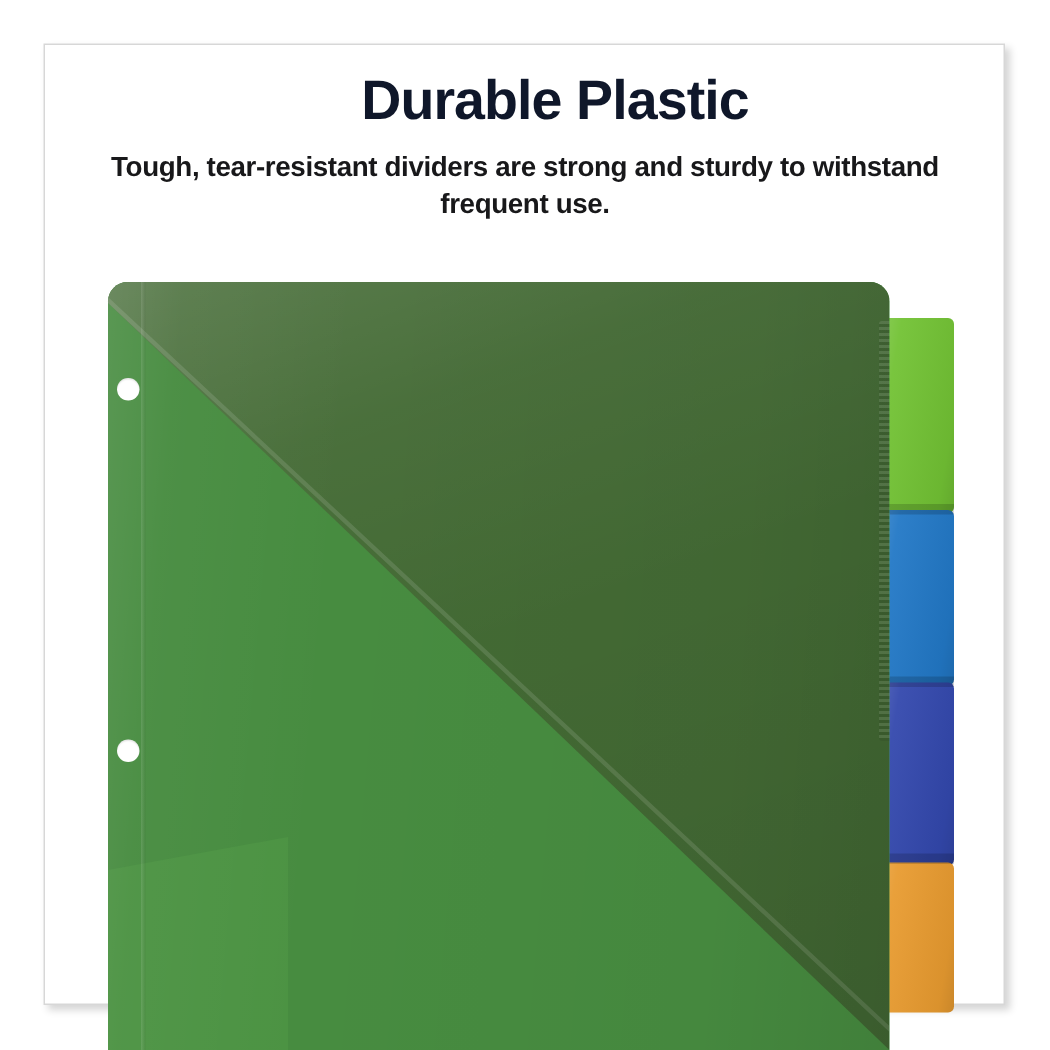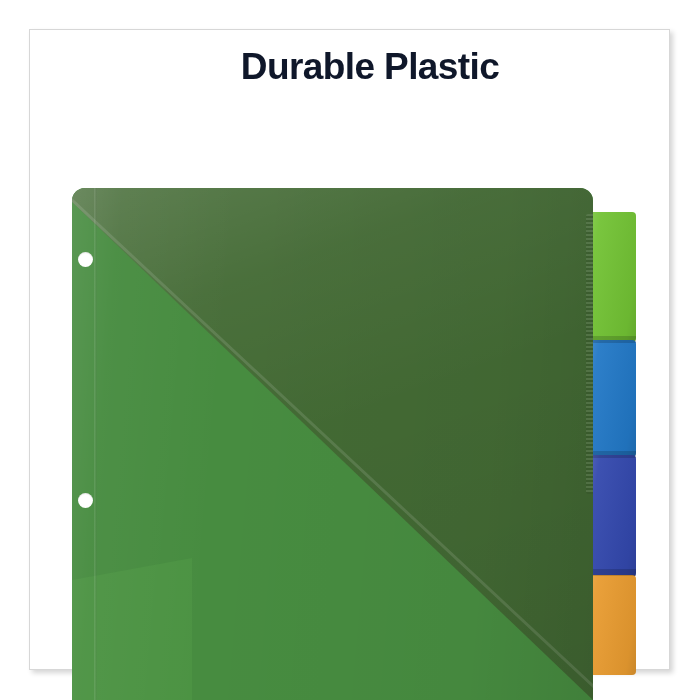--- a/index.html
+++ b/index.html
@@ -222,20 +222,21 @@
 </style>
 </head>
 <body>
 
 <div id="stage">
 
   <div id="page-frame"></div>
 
   <div id="headline" style="color: #0f172a; margin-left: 20px;">Durable Plastic</div>
 
+  <div id="subhead" style="color: rgb(24, 24, 26);">Tough, tear-resistant dividers are strong and sturdy to withstand frequent use.</div>
 
   <div id="product">
 
     <div class="tab" id="tab-green" style="background: rgb(114, 194, 52);">
       <div class="tab-gloss"></div>
     </div>
     <div class="tab" id="tab-blue" style="background: rgb(34, 120, 198);">
       <div class="tab-gloss"></div>
     </div>
     <div class="tab" id="tab-royal" style="background: rgb(51, 72, 173);">

